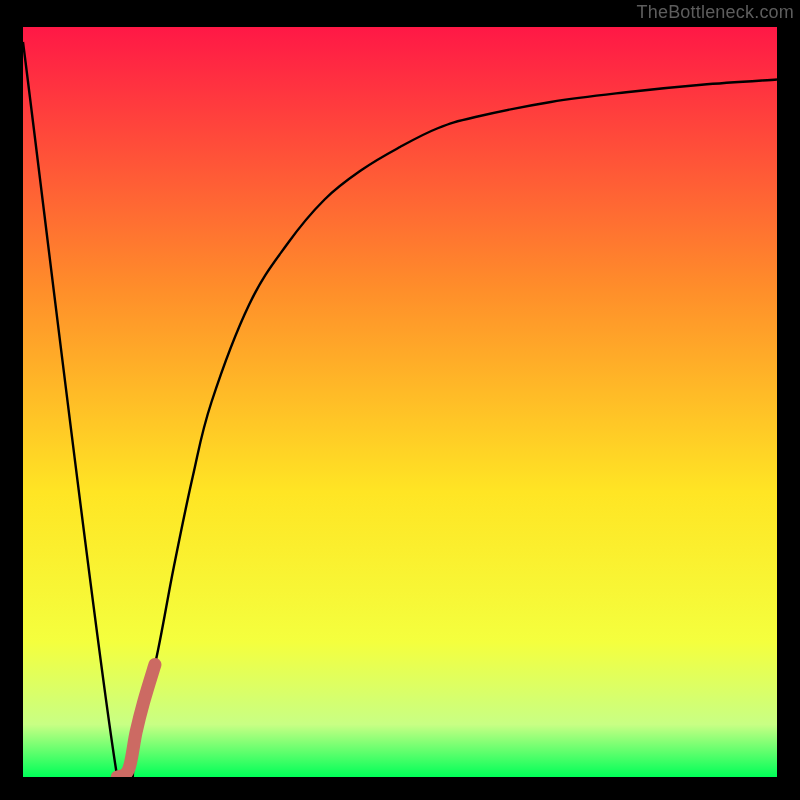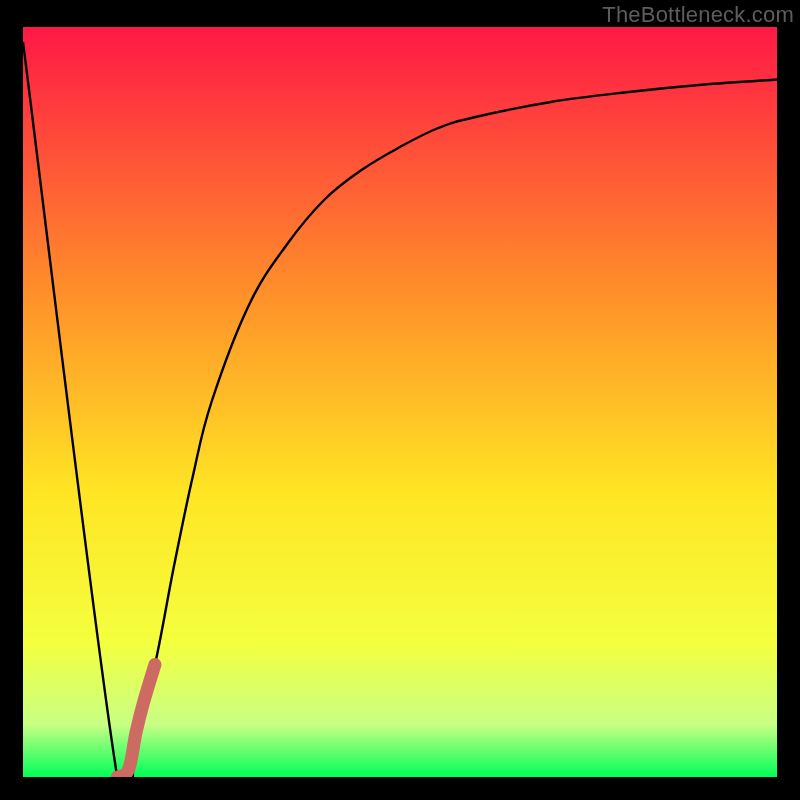--- a/index.html
+++ b/index.html
@@ -14,21 +14,21 @@
   .wrap {
     position: relative;
     width: 800px;
     height: 800px;
   }
   .attribution {
     position: absolute;
     top: 2px;
     right: 6px;
     color: #5d5d5d;
-    font-size: 22px;
+    font-size: 18px;
     font-weight: 400;
     letter-spacing: 0.2px;
     z-index: 20;
     user-select: none;
   }
   .plot {
     position: absolute;
     left: 23px;
     top: 27px;
     width: 754px;

